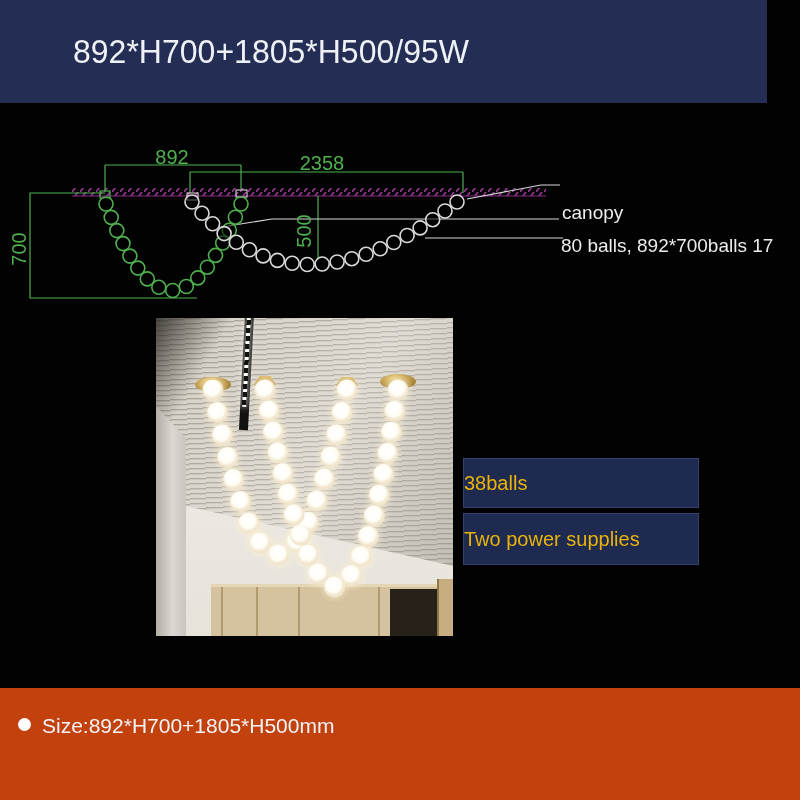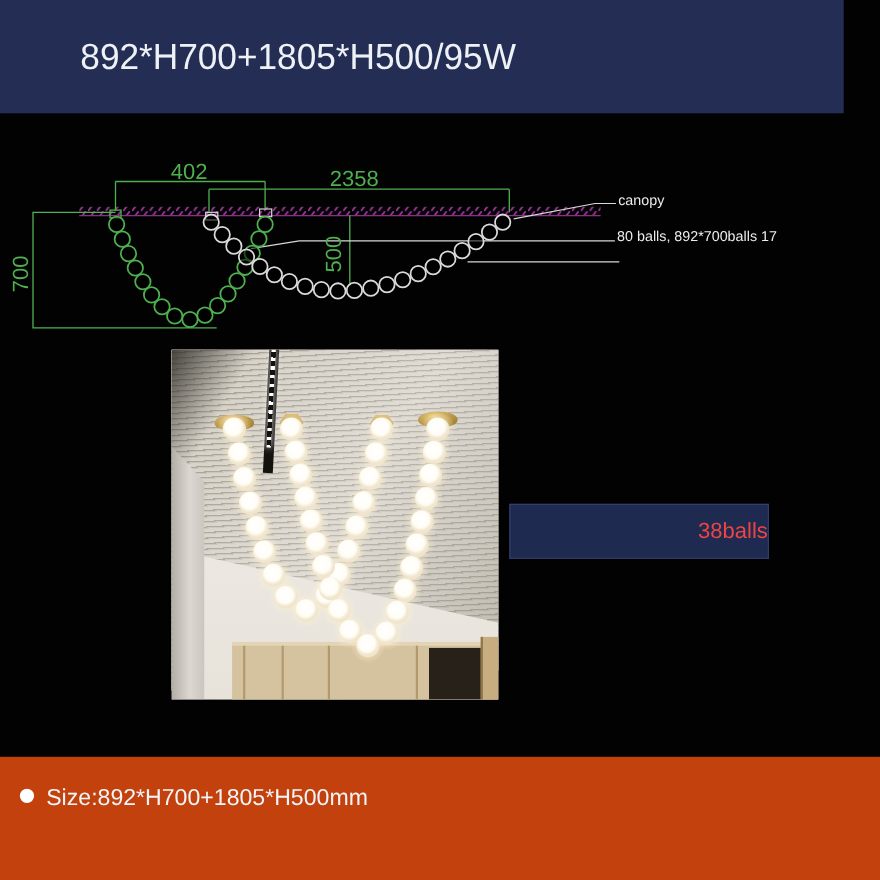--- a/index.html
+++ b/index.html
@@ -9,21 +9,21 @@
   
   #banner{position:absolute;left:0;top:0;width:767px;height:103px;background:#242e55;}
   #banner .title{position:absolute;left:271px;top:50%;transform:translate(-50%,-50%) scaleX(.97);
       color:#eef1f6;font-size:33px;white-space:nowrap;letter-spacing:0px;}
 
   
   #cad-svg{position:absolute;left:0;top:0;width:800px;height:800px;z-index:1;}
   .cad-label{position:absolute;z-index:2;white-space:nowrap;}
   .cad-green{color:#4fb04f;font-size:20px;width:60px;height:22px;line-height:22px;text-align:center;}
   .cad-rot{transform:rotate(-90deg);transform-origin:center;}
-  .cad-white{color:#ececec;font-size:13px;}
+  .cad-white{color:#ececec;font-size:19px;margin-top:28px;}
 
   
   #photo{position:absolute;left:156px;top:318px;width:297px;height:318px;overflow:hidden;
          background:#c9c4ba;z-index:1;}
   .ph-ceiling{position:absolute;left:-45px;top:-50px;width:400px;height:350px;transform:rotate(-3.5deg);
       background:#cdc8be repeating-linear-gradient(180deg,#d8d3c9 0 3px,#aaa499 3px 4px,#c9c4ba 4px 5px);}
   .ph-shade{position:absolute;left:0;top:0;width:297px;height:318px;
       background:linear-gradient(120deg,rgba(45,43,38,.85) 0%,rgba(45,43,38,0) 16%,rgba(255,255,255,.22) 52%,rgba(120,114,102,.28) 100%);}
   .ph-backwall{position:absolute;left:0;top:0;width:297px;height:318px;
       clip-path:polygon(0 57%,100% 78%,100% 100%,0 100%);
@@ -43,21 +43,21 @@
   .cnpy-round{position:absolute;width:36px;height:15px;border-radius:50%;
       background:radial-gradient(ellipse at 40% 30%,#ecd084,#b08c3c 65%,#7e6226);}
   .cnpy-round::after{content:"";position:absolute;left:12px;top:10px;width:12px;height:10px;
       background:linear-gradient(#d6b15c,#96762f);clip-path:polygon(0 0,100% 0,82% 100%,18% 100%);}
   .cnpy-hex{position:absolute;width:22px;height:16px;background:linear-gradient(#d9b667,#a8843a);
       clip-path:polygon(25% 0,75% 0,100% 50%,75% 100%,25% 100%,0 50%);}
   #beads{position:absolute;left:0;top:0;width:297px;height:318px;z-index:8;}
 
   
   .info-box{position:absolute;left:463px;width:234px;background:#1e2a50;border:1px solid #36426c;
-      color:#ef4444;font-size:20px;text-align:right;z-index:2;}
+      color:#eab308;font-size:20px;text-align:left;z-index:2;}
   #box1{top:458px;height:48px;line-height:48px;}
   #box2{top:513px;height:50px;line-height:50px;}
 
   
   #footer{position:absolute;left:0;top:688px;width:800px;height:140px;background:#c2410c;z-index:1;}
   .spec{position:absolute;color:#f2f4f8;font-size:21px;white-space:nowrap;}
   .spec .dot{display:inline-block;width:13px;height:13px;border-radius:50%;background:#fff;
       margin-right:11px;vertical-align:2px;}
   .spec sup{font-size:14px;position:relative;top:-2px;left:-2px;}
 </style>
@@ -135,21 +135,21 @@
         <circle cx="380.2" cy="248.8" r="7" fill="rgba(0,0,0,0.55)" stroke="#dadada" stroke-width="1.6"></circle>
         <circle cx="393.8" cy="242.5" r="7" fill="rgba(0,0,0,0.55)" stroke="#dadada" stroke-width="1.6"></circle>
         <circle cx="407.1" cy="235.5" r="7" fill="rgba(0,0,0,0.55)" stroke="#dadada" stroke-width="1.6"></circle>
         <circle cx="420.1" cy="227.9" r="7" fill="rgba(0,0,0,0.55)" stroke="#dadada" stroke-width="1.6"></circle>
         <circle cx="432.7" cy="219.7" r="7" fill="rgba(0,0,0,0.55)" stroke="#dadada" stroke-width="1.6"></circle>
         <circle cx="445.0" cy="211.0" r="7" fill="rgba(0,0,0,0.55)" stroke="#dadada" stroke-width="1.6"></circle>
         <circle cx="457.0" cy="202.0" r="7" fill="rgba(0,0,0,0.55)" stroke="#dadada" stroke-width="1.6"></circle>
       </g>
   </svg>
 
-  <div class="cad-label cad-green" style="left:142px;top:146px;">402</div>
+  <div class="cad-label cad-green" style="left:142px;top:146px;">892</div>
   <div class="cad-label cad-green" style="left:292px;top:152px;">2358</div>
   <div class="cad-label cad-green cad-rot" style="left:-11px;top:238px;">700</div>
   <div class="cad-label cad-green cad-rot" style="left:274px;top:220px;">500</div>
 
   <div class="cad-label cad-white" style="left:562px;top:174px;">canopy</div>
   <div class="cad-label cad-white" style="left:561px;top:207px;">80 balls, 892*700balls 17</div>
 
   <div id="photo">
     <div class="ph-ceiling"></div>
     <div class="ph-shade"></div>
@@ -262,20 +262,21 @@
           <circle cx="227.6" cy="156.3" r="10.5" fill="url(#ball)"></circle>
           <circle cx="231.7" cy="135.3" r="10.5" fill="url(#ball)"></circle>
           <circle cx="235.4" cy="114.2" r="10.5" fill="url(#ball)"></circle>
           <circle cx="238.8" cy="93.1" r="10.5" fill="url(#ball)"></circle>
           <circle cx="242.0" cy="72.0" r="10.5" fill="url(#ball)"></circle>
         </g>
     </svg>
   </div>
 
   <div id="box1" class="info-box">38balls</div>
+  <div id="box2" class="info-box">Two power supplies</div>
 
   <div id="footer">
     <div class="spec" style="left:18px;top:26px;">
       <span class="dot"></span><span>Size:892*H700+1805*H500mm</span>
     </div>
   </div>
 
 </div>
 
 </body></html>

